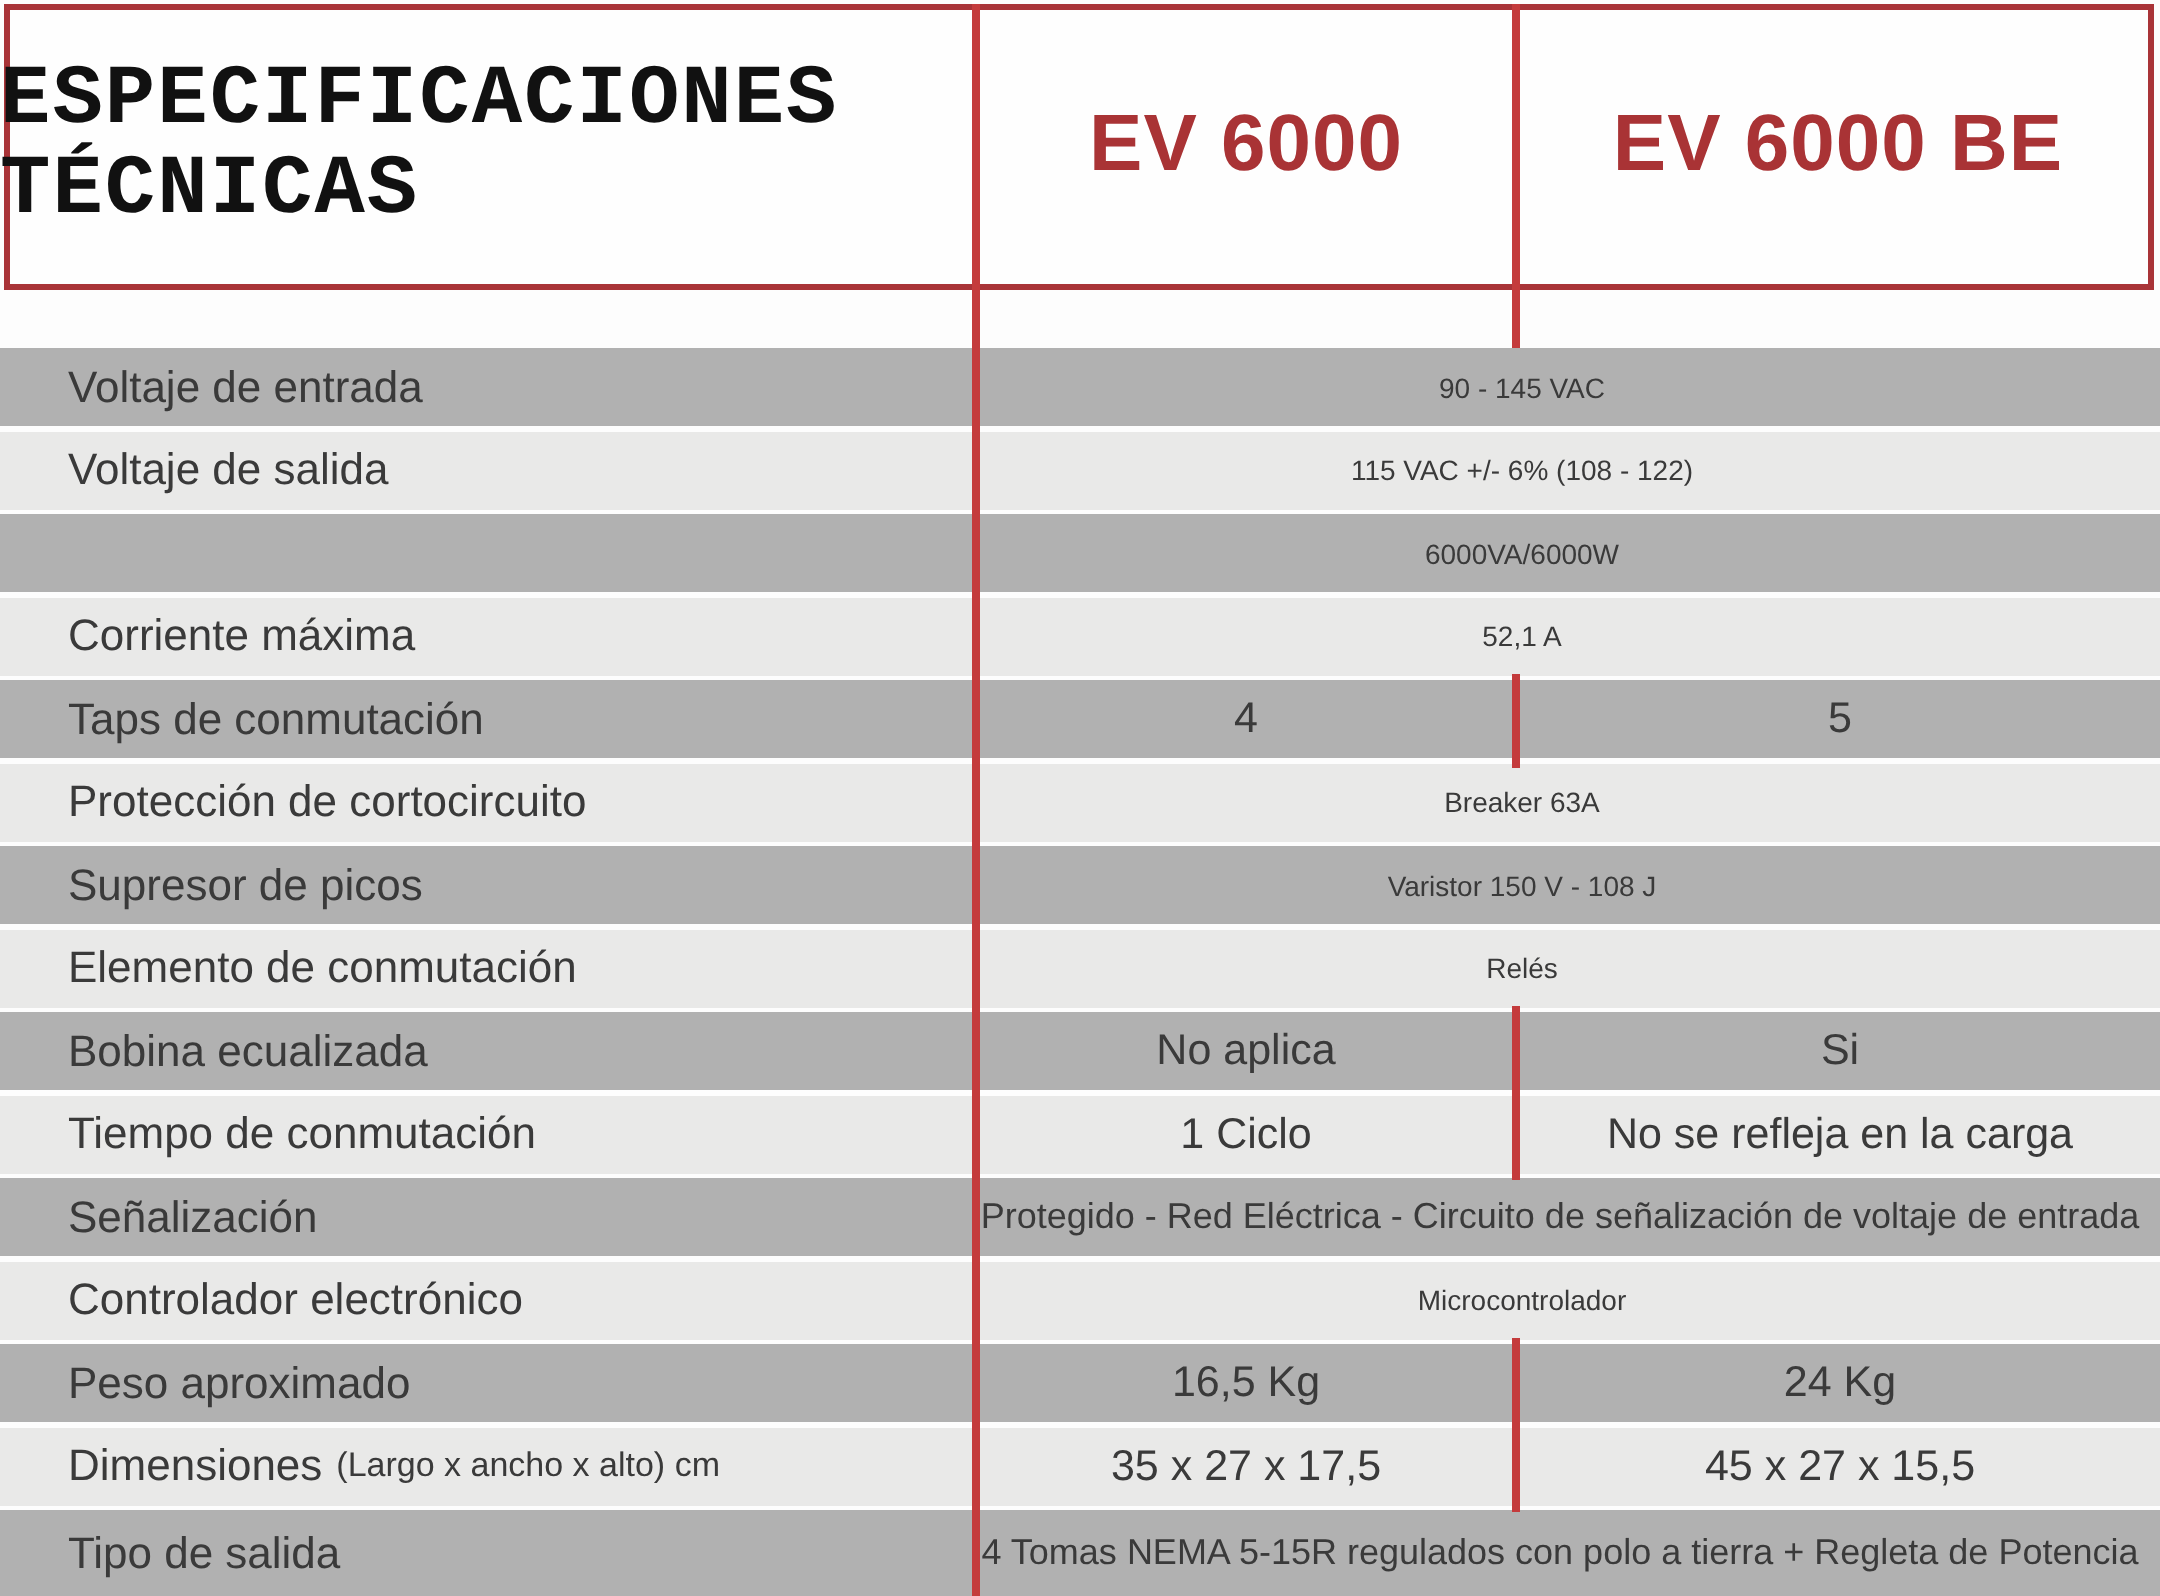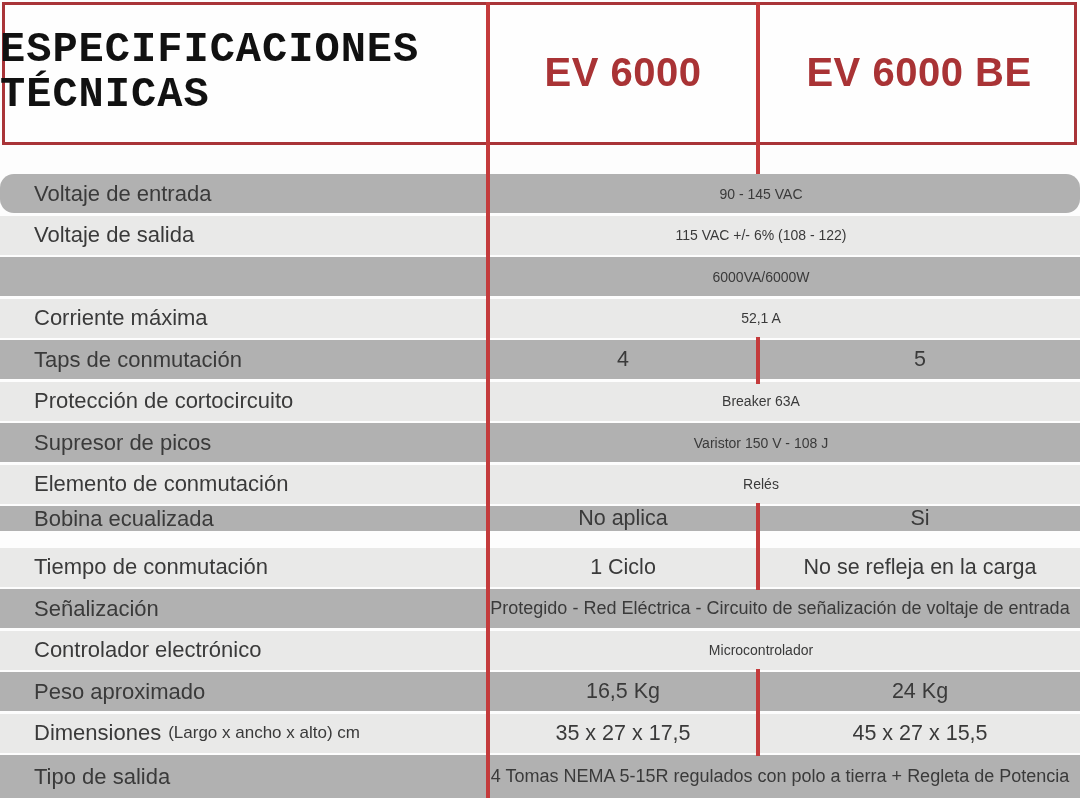--- a/index.html
+++ b/index.html
@@ -70,21 +70,21 @@
 <div class="col-head c1">EV 6000</div>
 <div class="col-head c2">EV 6000 BE</div>
 
 <div class="vline left-full"></div>
 <div class="vline mid-seg1"></div>
 <div class="vline mid-seg2"></div>
 <div class="vline mid-seg3"></div>
 <div class="vline mid-seg4"></div>
 
 <div id="rows">
-    <div class="row dark" style="top: 174px; height: 39px; border-radius: 14px;">
+    <div class="row dark" style="top: 174px; height: 39px;">
       <div class="cell label">
         <span>Voltaje de entrada</span>
       </div>
       <div class="cell merged">90 - 145 VAC</div>
     </div>
     <div class="row light" style="top: 215.5px; height: 39px;">
       <div class="cell label">
         <span>Voltaje de salida</span>
       </div>
       <div class="cell merged">115 VAC +/- 6% (108 - 122)</div>
@@ -116,21 +116,21 @@
         <span>Supresor de picos</span>
       </div>
       <div class="cell merged">Varistor 150 V - 108 J</div>
     </div>
     <div class="row light" style="top: 464.5px; height: 39px;">
       <div class="cell label">
         <span>Elemento de conmutación</span>
       </div>
       <div class="cell merged">Relés</div>
     </div>
-    <div class="row dark" style="top: 506px; height: 25px;">
+    <div class="row dark" style="top: 506px; height: 39px;">
       <div class="cell label">
         <span>Bobina ecualizada</span>
       </div>
       <div class="cell v1">No aplica</div>
       <div class="cell v2">Si</div>
     </div>
     <div class="row light" style="top: 547.5px; height: 39px;">
       <div class="cell label">
         <span>Tiempo de conmutación</span>
       </div>

